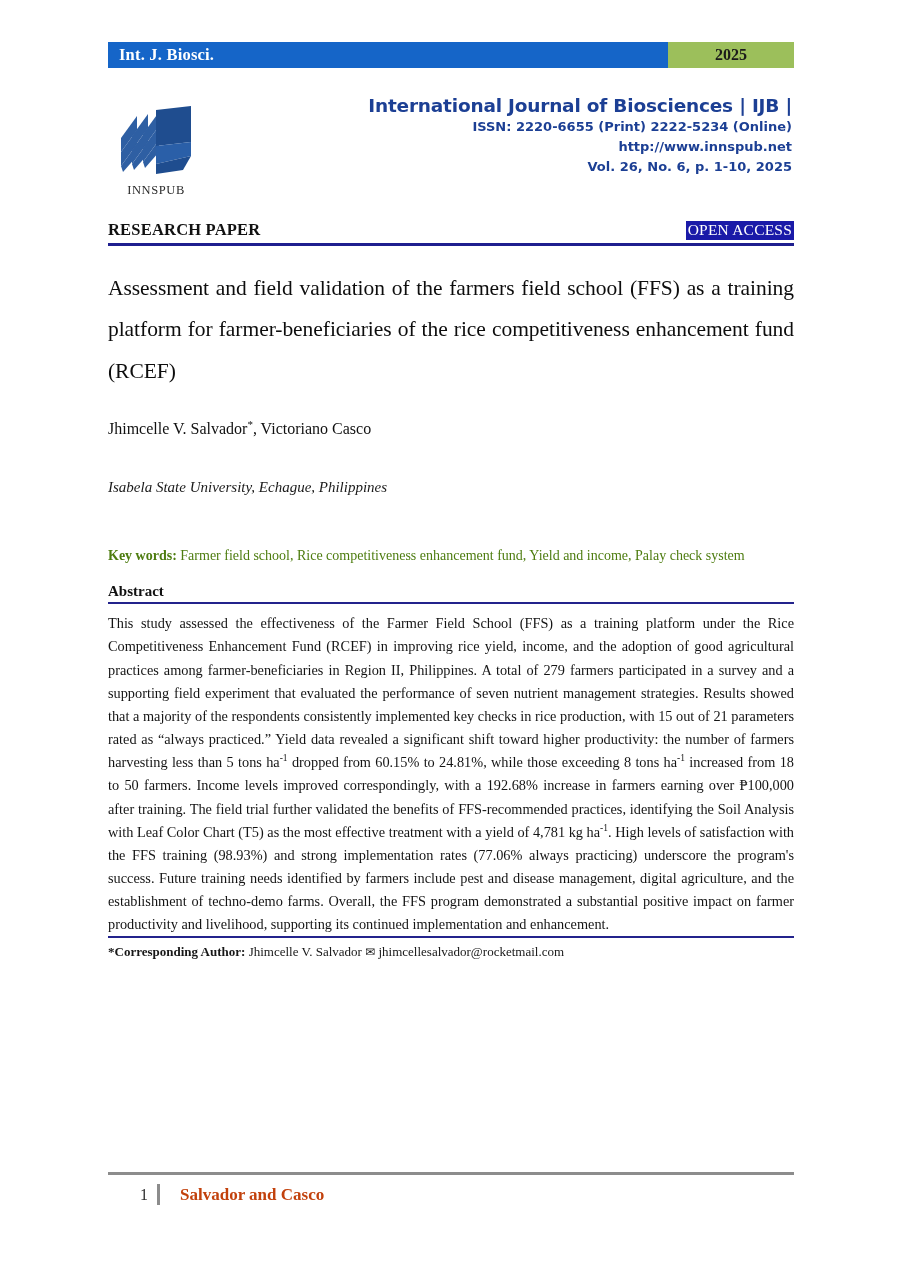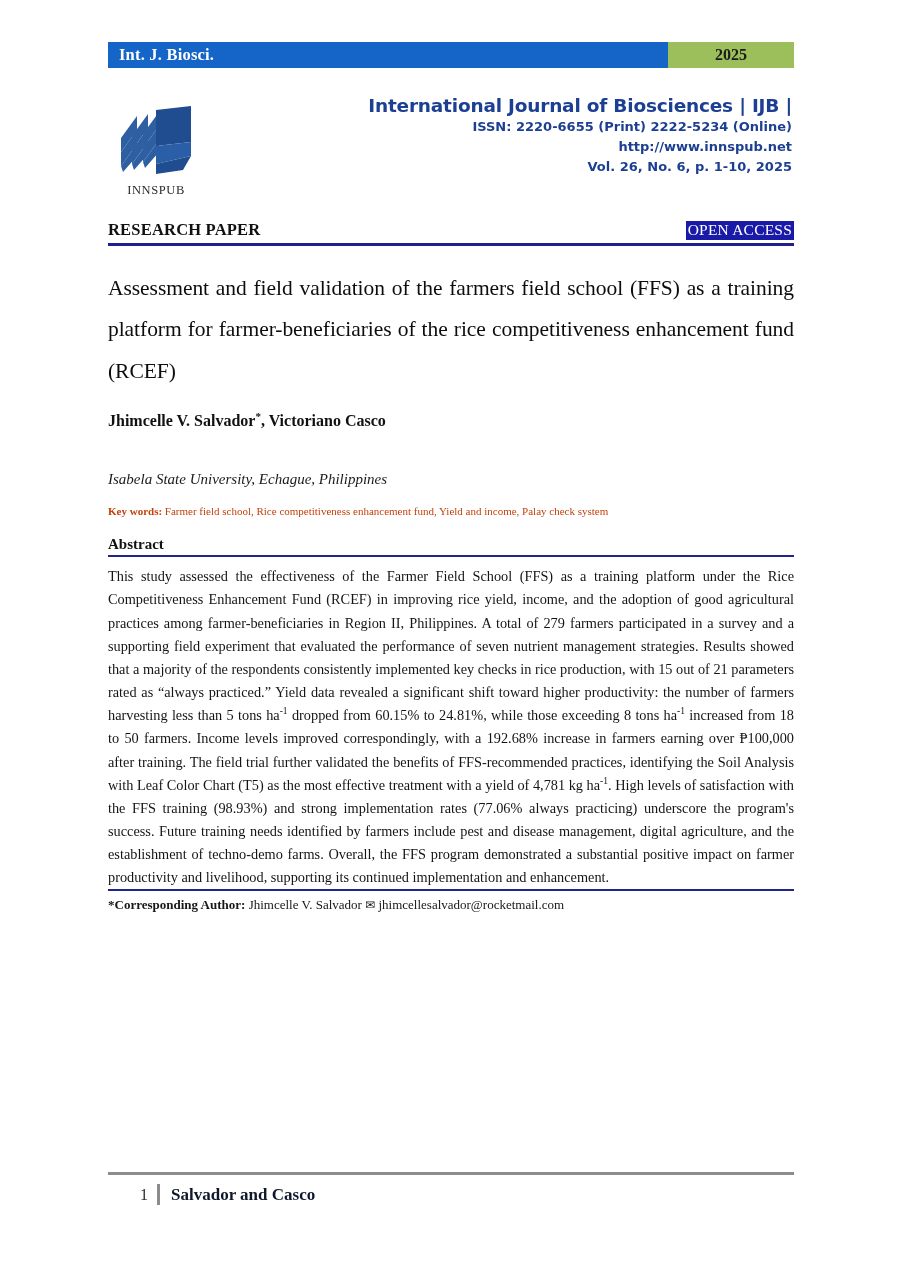--- a/index.html
+++ b/index.html
@@ -140,40 +140,40 @@
     font-weight: normal;
     line-height: 1.93;
     text-align: justify;
     text-align-last: left;
     color: #0d0d0d;
     letter-spacing: -0.05px;
   }
 
   
   .authors {
-    margin-top: 18px;
+    margin-top: 26px;
     font-size: 16px;
-    font-weight: bold;
+    font-weight: normal;
     color: #111;
   }
   .authors sup { font-size: 11px; vertical-align: super; }
   .affiliation {
     margin-top: 40px;
     font-size: 15px;
     font-style: italic;
     color: #1a1a1a;
   }
 
   
   .keywords {
-    margin-top: 14px;
-    font-size: 11px;
+    margin-top: 48px;
+    font-size: 14px;
     line-height: 1.68;
     text-align: justify;
-    color: #c2410c;
+    color: #4d7c0f;
   }
   .keywords b { font-weight: bold; }
 
   
   .doi-row {
     margin-top: 27px;
     display: flex;
     align-items: baseline;
   }
   .doi-link {
@@ -239,22 +239,22 @@
   }
   .footer-sep {
     width: 3px;
     align-self: stretch;
     background: #8c8c8c;
     min-height: 21px;
   }
   .footer-authors {
     font-size: 17px;
     font-weight: bold;
-    color: #0f172a;
-    padding-left: 11px;
+    color: #c2410c;
+    padding-left: 20px;
   }
 </style>
 </head>
 <body>
 
 <div class="page">
 
   <div class="content">
 
     <div class="masthead">

